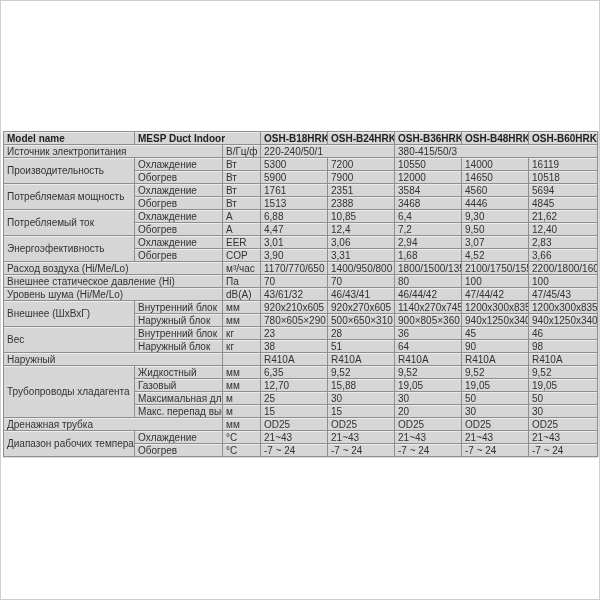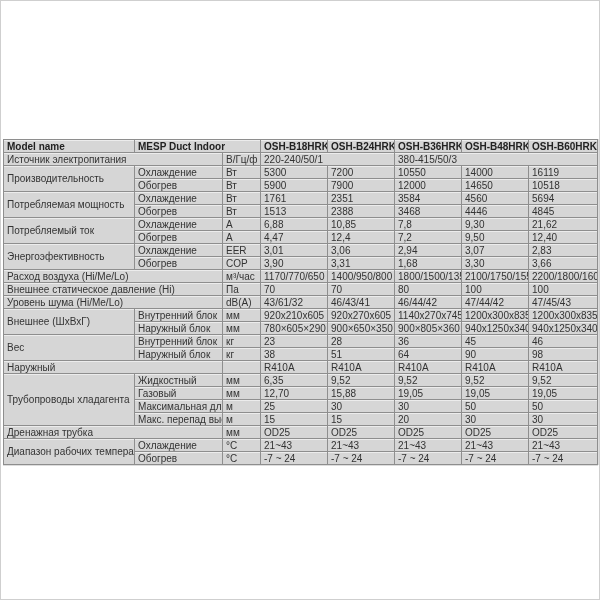--- a/index.html
+++ b/index.html
@@ -7,21 +7,21 @@
     width:600px;height:600px;
     background:#ffffff;
     box-sizing:border-box;
     border:1px solid #cfcfcf;
     font-family:"Liberation Sans","DejaVu Sans",sans-serif;
     position:relative;
     overflow:hidden;
   }
   .spec-table-wrap{
     position:absolute;
-    left:2px;top:138px;
+    left:2px;top:130px;
     width:496px;
   }
   table.spec{
     border-collapse:collapse;
     table-layout:fixed;
     width:595px;
     box-shadow:0 1px 0 #dddddd,1px 0 0 #dddddd;
   }
   table.spec td{
     border:1px solid #8e8e8e;
@@ -115,21 +115,21 @@
           <td>3468</td>
           <td>4446</td>
           <td>4845</td>
         </tr>
         <tr>
           <td rowspan="2">Потребляемый ток</td>
           <td>Охлаждение</td>
           <td>А</td>
           <td>6,88</td>
           <td>10,85</td>
-          <td>7,8</td>
+          <td>6,4</td>
           <td>9,30</td>
           <td>21,62</td>
         </tr>
         <tr>
           <td>Обогрев</td>
           <td>А</td>
           <td>4,47</td>
           <td>12,4</td>
           <td>7,2</td>
           <td>9,50</td>
@@ -144,21 +144,21 @@
           <td>2,94</td>
           <td>3,07</td>
           <td>2,83</td>
         </tr>
         <tr>
           <td>Обогрев</td>
           <td>COP</td>
           <td>3,90</td>
           <td>3,31</td>
           <td>1,68</td>
-          <td>3,30</td>
+          <td>4,52</td>
           <td>3,66</td>
         </tr>
         <tr>
           <td colspan="2">Расход воздуха (Hi/Me/Lo)</td>
           <td>м³/час</td>
           <td>1170/770/650</td>
           <td>1400/950/800</td>
           <td>1800/1500/1350</td>
           <td>2100/1750/1550</td>
           <td>2200/1800/1600</td>
@@ -188,21 +188,21 @@
           <td>920x210x605</td>
           <td>920x270x605</td>
           <td>1140x270x745</td>
           <td>1200x300x835</td>
           <td>1200x300x835</td>
         </tr>
         <tr>
           <td>Наружный блок</td>
           <td>мм</td>
           <td>780×605×290</td>
-          <td>900×650×350</td>
+          <td>500×650×310</td>
           <td>900×805×360</td>
           <td>940x1250x340</td>
           <td>940x1250x340</td>
         </tr>
         <tr>
           <td rowspan="2">Вес</td>
           <td>Внутренний блок</td>
           <td>кг</td>
           <td>23</td>
           <td>28</td>

